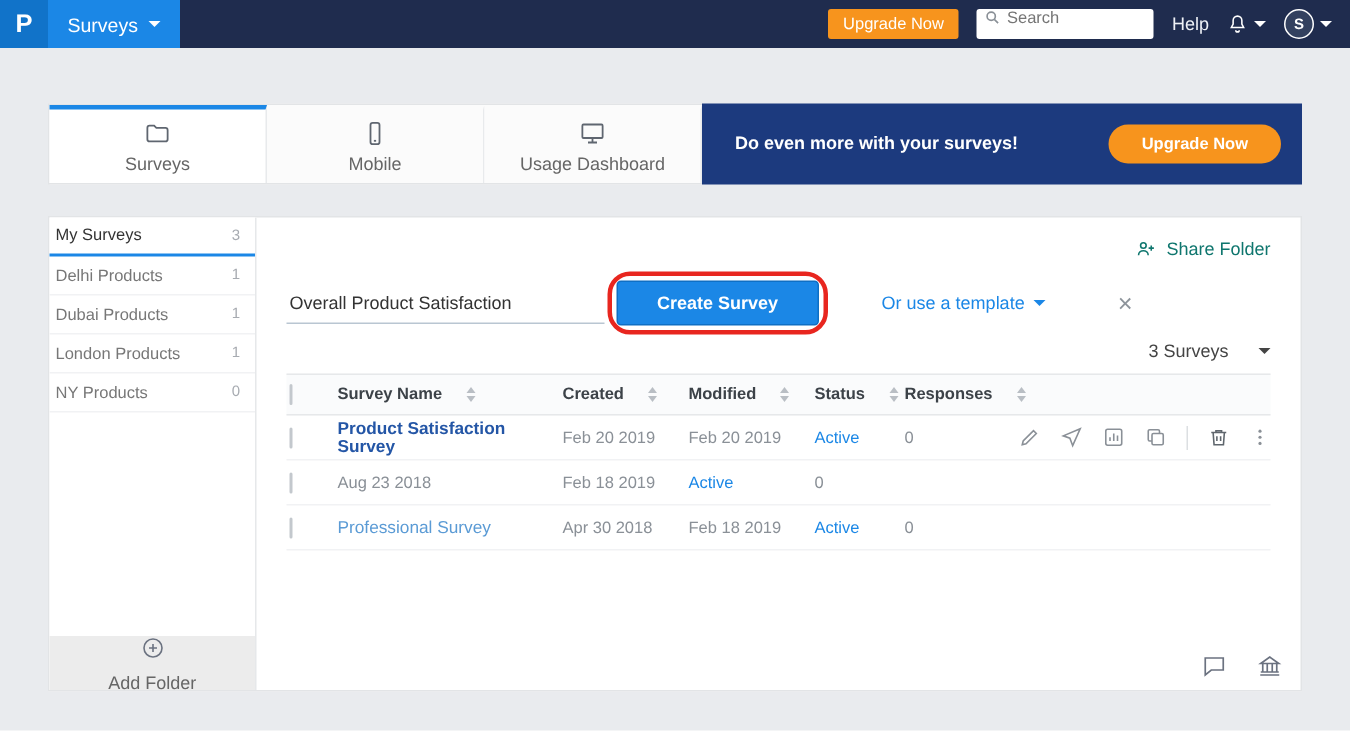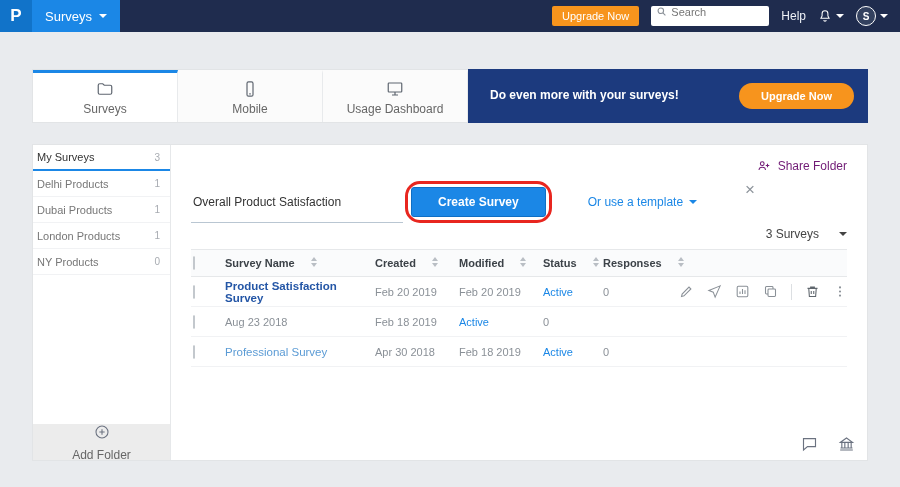--- a/index.html
+++ b/index.html
@@ -44,38 +44,38 @@
   .content-row{position:absolute;top:144px;left:32px;right:32px;bottom:26px;display:flex;background:#fff;border:1px solid #e2e4e6;}
   .sidebar{width:138px;border-right:1px solid #e6e8ea;display:flex;flex-direction:column;background:#fff;}
   .side-item{height:26px;display:flex;align-items:center;justify-content:space-between;padding:0 10px 0 4px;font-size:11px;color:#777;border-bottom:1px solid #f1f2f4;cursor:pointer;}
   .side-item .cnt{font-size:10px;color:#a7abb1;}
   .side-item.active{color:#333;border-bottom:2px solid #1b87e6;}
   .side-spacer{flex:1;}
   .add-folder{height:36px;background:#ececec;display:flex;align-items:center;gap:8px;padding:0 12px;color:#666;font-size:12px;cursor:pointer;flex-direction:column;}
 
   .main{flex:1;position:relative;padding:0 20px;display:flex;flex-direction:column;}
   .share-row{display:flex;justify-content:flex-end;padding-top:14px;}
-  .share-folder{display:flex;align-items:flex-start;gap:6px;color:#701a75;font-size:12px;cursor:pointer;}
-
-  .create-row{display:flex;margin-top:8px;}
+  .share-folder{display:flex;align-items:flex-start;gap:6px;color:#0f766e;font-size:12px;cursor:pointer;}
+
+  .create-row{display:flex;align-items:center;margin-top:8px;}
   .name-input{width:212px;border:none;border-bottom:1px solid #b9c6d2;outline:none;font-size:12px;color:#333;padding:6px 2px;font-family:inherit;background:transparent;}
   .ring{border:3px solid #e8261f;border-radius:15px;padding:3px;margin-left:2px;}
   .create-btn{background:#1b87e6;color:#fff;border:1px solid #0f6fc4;border-radius:3px;font-size:12px;font-weight:bold;padding:7px 26px;cursor:pointer;font-family:inherit;}
   .template-link{display:flex;align-items:center;gap:6px;color:#1b87e6;font-size:12px;margin-left:36px;cursor:pointer;}
   .close-x{margin-left:48px;color:#8d949b;font-size:17px;cursor:pointer;line-height:1;}
 
   .count-row{display:flex;justify-content:flex-end;margin-top:4px;}
   .survey-count{display:flex;align-items:center;gap:20px;font-size:12px;color:#444;cursor:pointer;}
 
   
   .table{margin-top:8px;}
   .trow{display:grid;grid-template-columns:34px 1fr 84px 84px 60px 76px 168px;align-items:center;min-height:30px;}
   .thead{background:#fafbfc;border-top:1px solid #e6e8ea;border-bottom:1px solid #e6e8ea;font-weight:bold;font-size:11px;color:#3c4248;min-height:28px;}
   .tbody .trow{border-bottom:1px solid #f1f2f4;font-size:11px;color:#8a9097;}
-  .hcell{display:flex;align-items:flex-start;gap:16px;}
+  .hcell{display:flex;align-items:center;gap:16px;}
   .sort{display:inline-flex;flex-direction:column;gap:2px;cursor:pointer;}
   .sort i{display:block;width:0;height:0;border-left:3px solid transparent;border-right:3px solid transparent;}
   .sort .up{border-bottom:4px solid #b9bec4;}
   .sort .dn{border-top:4px solid #b9bec4;}
   .cb{width:13px;height:13px;border:1px solid #c3c8cd;border-radius:2px;background:#fff;cursor:pointer;margin-left:2px;}
   .sname{font-size:11.5px;color:#5b9bd5;cursor:pointer;}
   .sname.strong{color:#2456a6;font-weight:bold;}
   .status{color:#1b87e6;}
   .actions{display:flex;align-items:center;justify-content:flex-end;gap:13px;color:#8a9097;}
   .actions .ic{cursor:pointer;}

